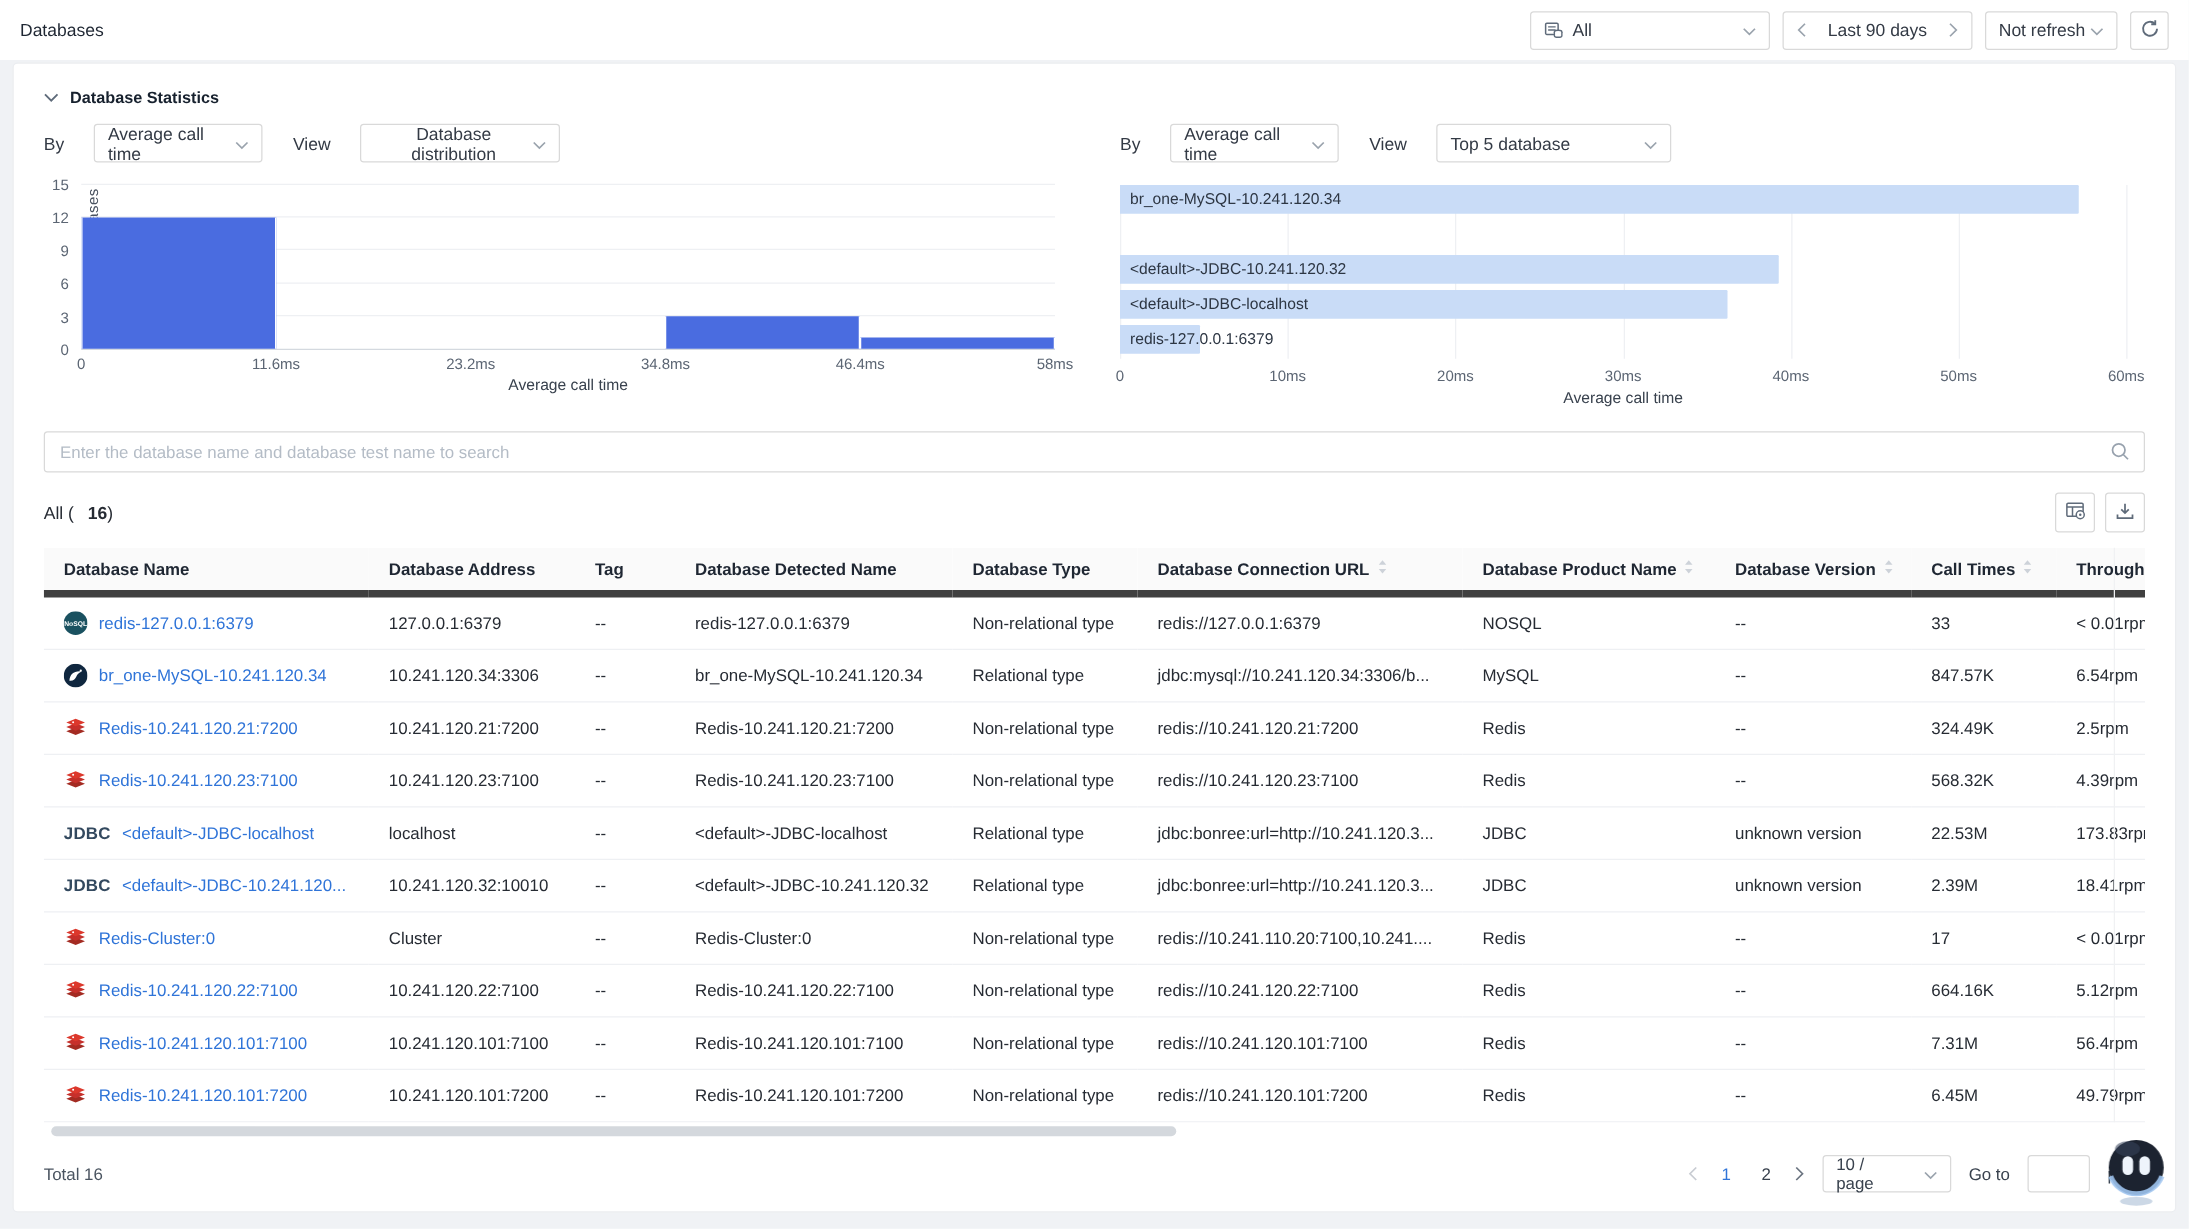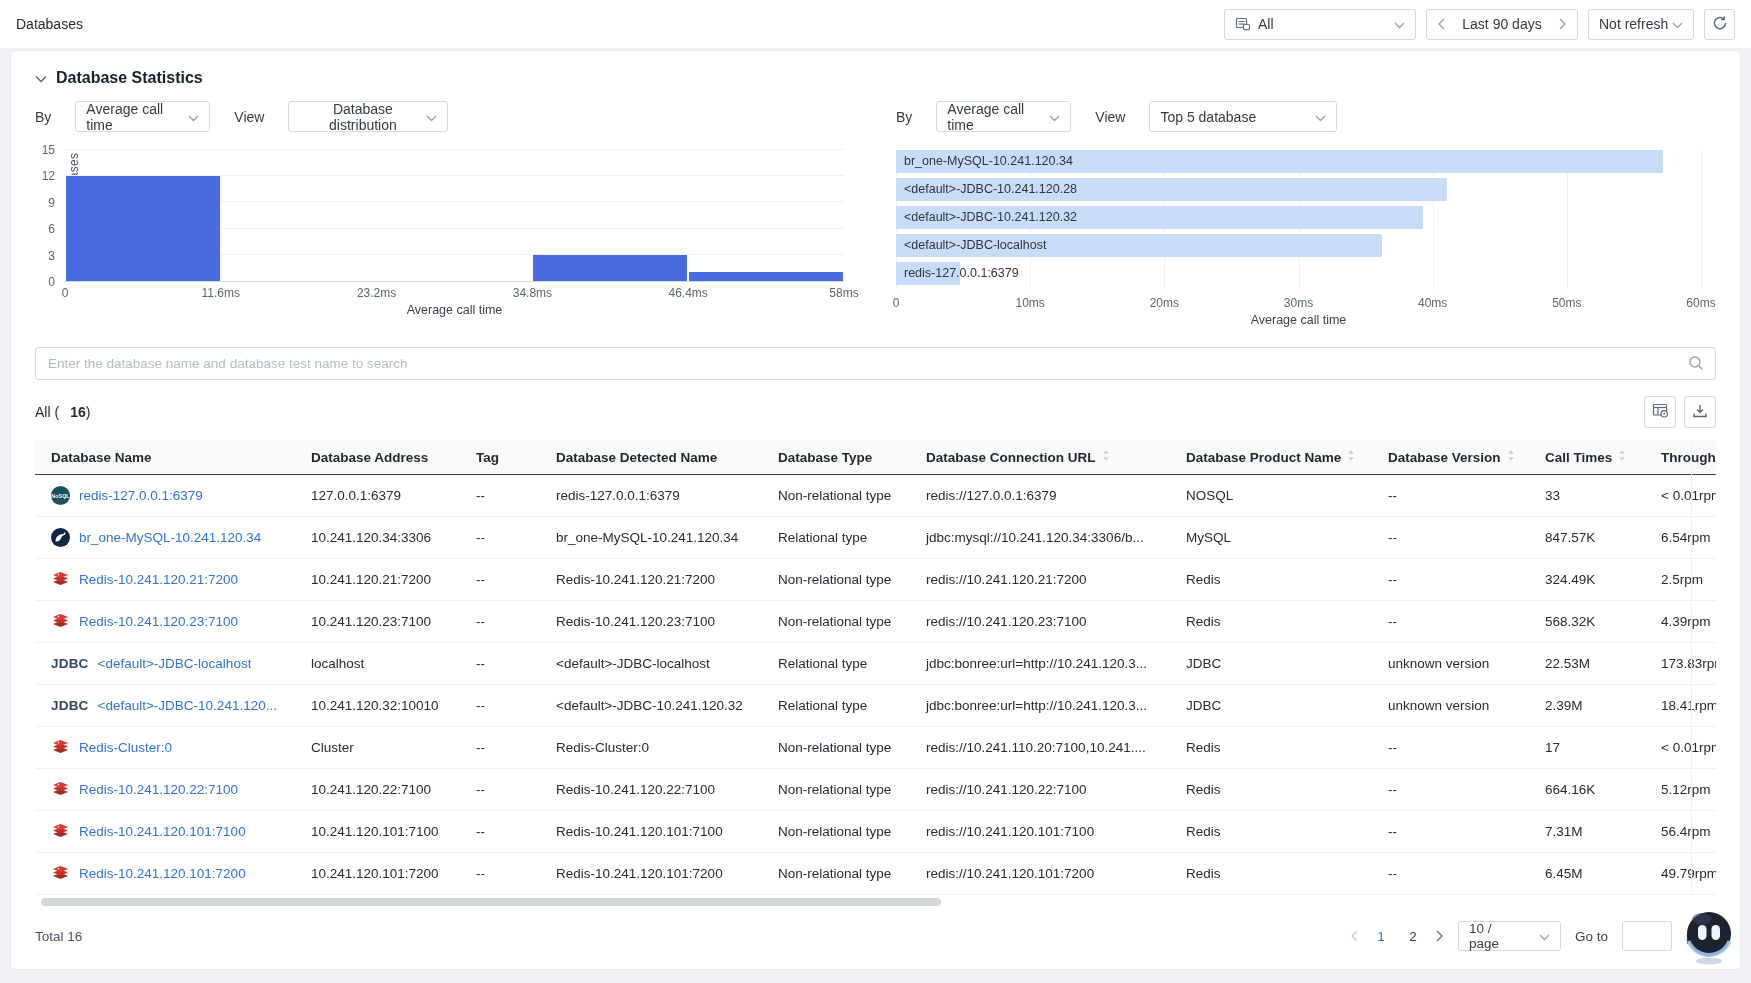--- a/index.html
+++ b/index.html
@@ -15,21 +15,21 @@
   .scope-select .chev { margin-left:auto; }
   .time-range { width:152px; padding:0 10px; justify-content:space-between; }
   .time-range .label { flex:1; text-align:center; }
   .refresh-select { width:106px; padding:0 10px; justify-content:space-between; }
   .icon-btn { width:31px; justify-content:center; }
 
   
   .card { position:absolute; top:50px; left:10px; right:10px; bottom:13px; background:#fff; border:1px solid #ebedf0; border-radius:4px; padding:18px 24px 0; overflow:hidden; }
 
   .section-head { display:flex; align-items:center; gap:9px; }
-  .section-title { font-size:16px; font-weight:700; color:#17212e; }
+  .section-title { font-size:13px; font-weight:700; color:#17212e; }
 
   .stats { margin-top:14px; display:grid; grid-template-columns:845px 1fr; }
   .stats-col-right { padding-left:16px; }
   .ctl-row { display:flex; align-items:center; gap:24px; font-size:14px; color:#333a45; }
   .sel { height:31px; border:1px solid #d9d9d9; border-radius:3px; background:#fff; display:flex; align-items:center; justify-content:space-between; padding:0 10px; cursor:pointer; }
   .sel-by { width:135px; } .sel-view-l { width:160px;text-align:center; } .sel-view-r { width:188px; }
 
   
   .histo { margin-top:18px; position:relative; padding-left:30px; width:809px; }
   .histo-ylabel { position:absolute; left:-26px; top:56px; transform:rotate(-90deg); transform-origin:center; font-size:12px; color:#4a5360; width:130px; text-align:center; letter-spacing:.3px; }
@@ -63,21 +63,21 @@
   
   .list-head { margin-top:16px; display:flex; align-items:center; }
   .list-count { font-size:14px; color:#262b33; }
   .list-count b { font-weight:700;margin-left:11px; }
   .list-actions { margin-left:auto; display:flex; gap:8px; }
   .sq-btn { width:32px; height:32px; border:1px solid #d9d9d9; border-radius:3px; background:#fff; display:flex; align-items:center; justify-content:center; cursor:pointer; }
 
   
   .table-wrap { margin-top:12px; position:relative; overflow:hidden; }
   table { border-collapse:collapse; table-layout:fixed; width:1730px; }
-  th { background:#fafafa; text-align:left; font-size:13.5px; font-weight:700; color:#1f2733; padding:9px 16px; border-bottom:1px solid #404040; white-space:nowrap; overflow:hidden; }
+  th { background:#fafafa; text-align:left; font-size:13.5px; font-weight:700; color:#1f2733; padding:9px 16px; border-bottom:6px solid #404040; white-space:nowrap; overflow:hidden; }
   th .th-inner { display:flex; align-items:center; gap:6px; }
   td { padding:0 16px; height:41px; border-bottom:1px solid #eef0f3; font-size:13.5px; color:#262b33; white-space:nowrap; overflow:hidden; }
   .name-cell { display:flex; align-items:center; gap:9px; height:41px; }
   .db-link { color:#2f74d8; cursor:pointer; text-decoration:none; overflow:hidden; text-overflow:ellipsis; }
   .row-icon { display:inline-flex; align-items:center; flex:none; }
   .jdbc-logo { font-weight:700; color:#33495f; font-size:13.5px; letter-spacing:.2px; }
   .vtrack { position:absolute; top:0; bottom:0; right:24px; width:1px; background:#f0f1f3; }
   .hscrollbar { width:900px; height:8px; border-radius:4px; background:#d4d8dd; margin:3px 0 0 6px; cursor:pointer; }
 
   
@@ -228,24 +228,20 @@
             <div class="vgrid" style="left: 16.6667%;"></div>
             <div class="vgrid" style="left: 33.3333%;"></div>
             <div class="vgrid" style="left: 50%;"></div>
             <div class="vgrid" style="left: 66.6667%;"></div>
             <div class="vgrid" style="left: 83.3333%;"></div>
             <div class="vgrid" style="left: 100%;"></div>
             <div class="t5row" style="top: 0px;">
               <div class="t5bar" style="width: 95.3333%; background: rgb(201, 220, 247);"></div>
               <span class="t5label">br_one-MySQL-10.241.120.34</span>
             </div>
-            <div class="t5row" style="top: 28px;">
-              <div class="t5bar" style="width: 68.5%; background: rgb(201, 220, 247);"></div>
-              <span class="t5label">&lt;default&gt;-JDBC-10.241.120.28</span>
-            </div>
             <div class="t5row" style="top: 56px;">
               <div class="t5bar" style="width: 65.5%; background: rgb(201, 220, 247);"></div>
               <span class="t5label">&lt;default&gt;-JDBC-10.241.120.32</span>
             </div>
             <div class="t5row" style="top: 84px;">
               <div class="t5bar" style="width: 60.3333%; background: rgb(201, 220, 247);"></div>
               <span class="t5label">&lt;default&gt;-JDBC-localhost</span>
             </div>
             <div class="t5row" style="top: 112px;">
               <div class="t5bar" style="width: 8%; background: rgb(201, 220, 247);"></div>

